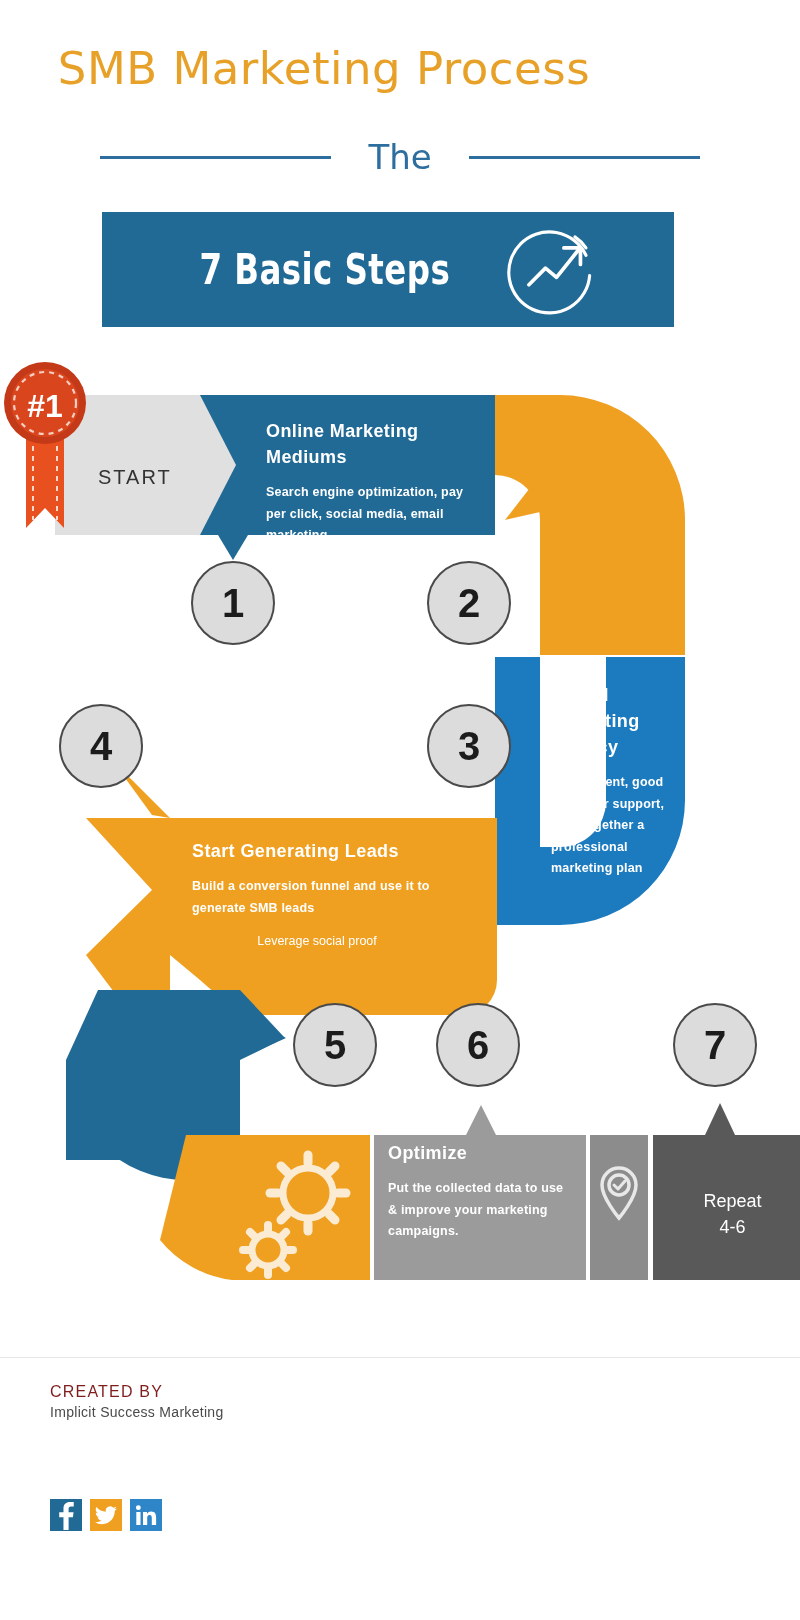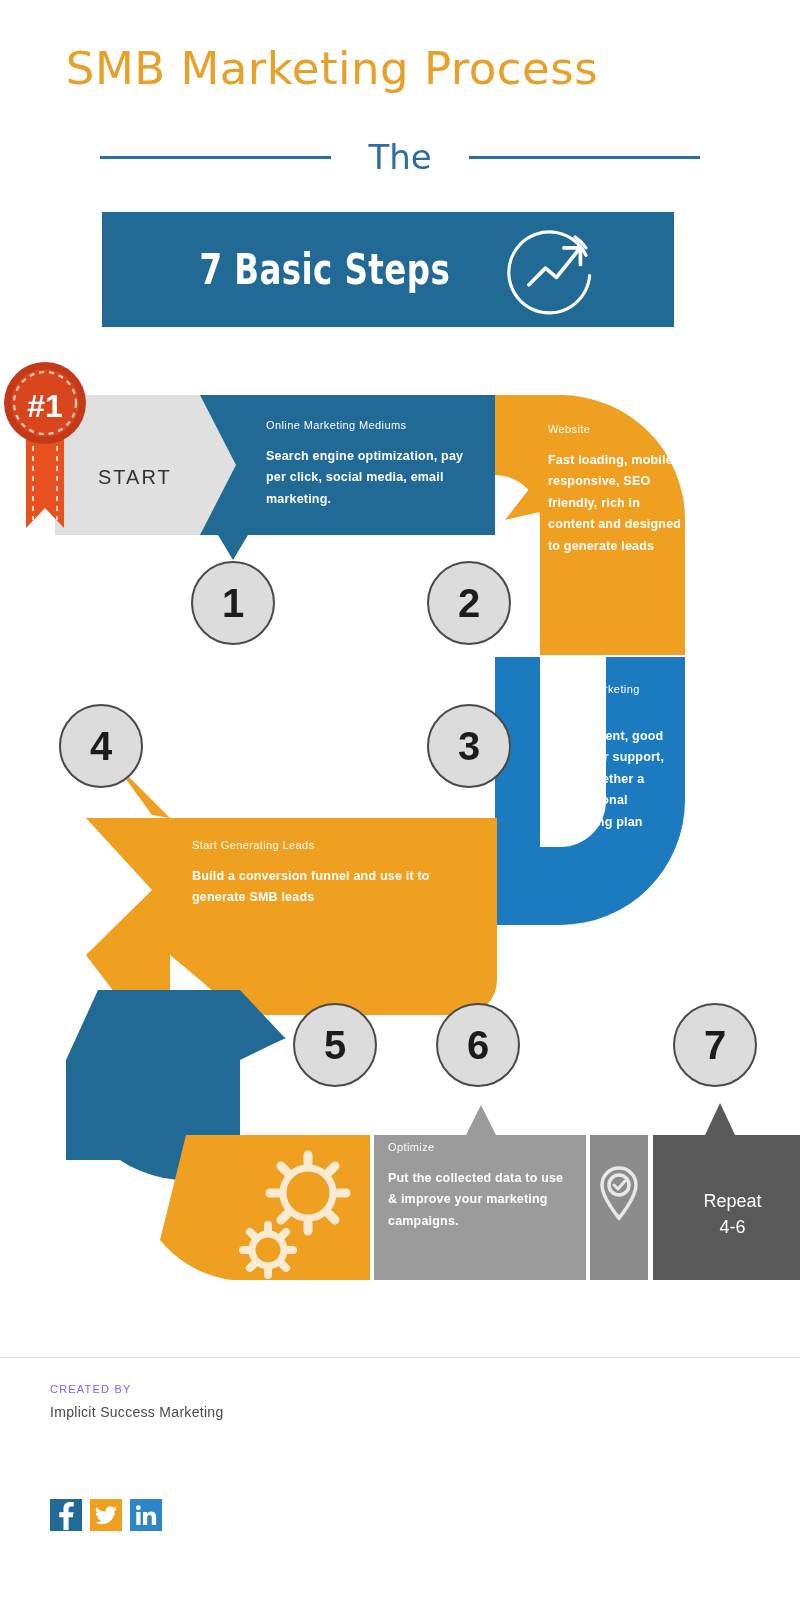--- a/index.html
+++ b/index.html
@@ -12,21 +12,20 @@
   }
   .page { position: relative; width: 800px; height: 1620px; background:#fff; }
 
   
   .title-main {
     position:absolute; left:0; top:42px; width:648px;
     text-align:center;
     font-size:45px; font-weight:400; letter-spacing:0.5px;
     color:#E8A128;
     font-family:"DejaVu Sans", sans-serif;
-    margin-left:8px;
   }
   .the-row {
     position:absolute; left:100px; top:133px; width:600px; height:48px;
     display:flex; align-items:center; justify-content:center; gap:31px;
   }
   .the-rule { height:3px; background:#2E6E9E; flex:1 1 auto; }
   .the-word {
     font-size:34px; color:#2E6E9E; font-family:"DejaVu Sans", sans-serif;
     padding:0 6px; line-height:1;
   }
@@ -41,21 +40,21 @@
     transform: scaleX(0.86); transform-origin:center;
   }
   .banner-icon { width:92px; height:92px; flex:0 0 auto; }
 
   
   .flow { position:absolute; left:0; top:360px; width:800px; height:960px; }
   .flow svg { position:absolute; left:0; top:0; }
 
   .txt { position:absolute; color:#ffffff; font-family:"Liberation Sans", sans-serif; }
   .txt .h {
-    display:block; font-size:11px; font-weight:normal; letter-spacing:0.4px;
+    display:block; font-size:18px; font-weight:bold; letter-spacing:0.4px;
     margin-bottom:12px; line-height:1.45;
   }
   .txt .b { display:block; font-size:12.5px; line-height:1.72; letter-spacing:0.2px;font-weight:bold; }
 
   
   .t-step1 { left:266px; top:58px;  width:215px; }
   .t-step2 { left:548px; top:62px;  width:135px; }
   .t-step3 { left:551px; top:322px; width:122px; }
   .t-step4 { left:192px; top:478px; width:250px; }
   .t-step4 .center { display:block; text-align:center; font-size:12.5px; line-height:1.72; margin-top:12px; }
@@ -84,21 +83,21 @@
 
   
   .ribbon { position:absolute; left:410px; top:445px; width:90px; height:175px; }
 
   
   .footer-sep {
     position:absolute; left:0; top:1357px; width:800px; height:1px; background:#E8E8E8;
   }
   .created-by {
     position:absolute; left:50px; top:1383px;
-    font-size:11px; letter-spacing:1.2px; color:#8b5cf6;
+    font-size:16px; letter-spacing:1.2px; color:#7f1d1d;
     font-family:"Liberation Sans", sans-serif;
   }
   .created-name {
     position:absolute; left:50px; top:1404px;
     font-size:14px; color:#4A4A4A; letter-spacing:0.3px;
     font-family:"Liberation Sans", sans-serif;
   }
   .social { position:absolute; left:50px; top:1499px; display:flex; gap:8px; }
   .social .sq {
     width:32px; height:32px; display:flex; align-items:center; justify-content:center;
@@ -197,33 +196,30 @@
       <path d="M705 775 L720 743 L735 775 Z" fill="#595959"></path>
     </svg>
 
     <div class="txt" style="left:98px; top:90px; width:140px; color:#333; font-size:20px; letter-spacing:2px;margin-top:16px;">START</div>
 
     <div class="txt t-step1">
       <span class="h">Online Marketing Mediums</span>
       <span class="b">Search engine optimization, pay per click, social media, email marketing.</span>
     </div>
 
-    <div class="txt t-step2">
-      <span class="h">Website</span>
-      <span class="b">Fast loading, mobile responsive, SEO friendly, rich in content and designed to generate leads</span>
-    </div>
 
     <div class="txt t-step3">
       <span class="h">Digital Marketing Agency</span>
       <span class="b">Transparent, good customer support, puts together a professional marketing plan</span>
     </div>
 
     <div class="txt t-step4">
       <span class="h">Start Generating Leads</span>
       <span class="b">Build a conversion funnel and use it to generate SMB leads</span>
+      <span class="center">Leverage social proof</span>
     </div>
 
 
     <div class="txt t-step6">
       <span class="h">Optimize</span>
       <span class="b">Put the collected data to use &amp; improve your marketing campaigns.</span>
     </div>
 
     <div class="txt t-step7">
       <span>Repeat</span><br>

